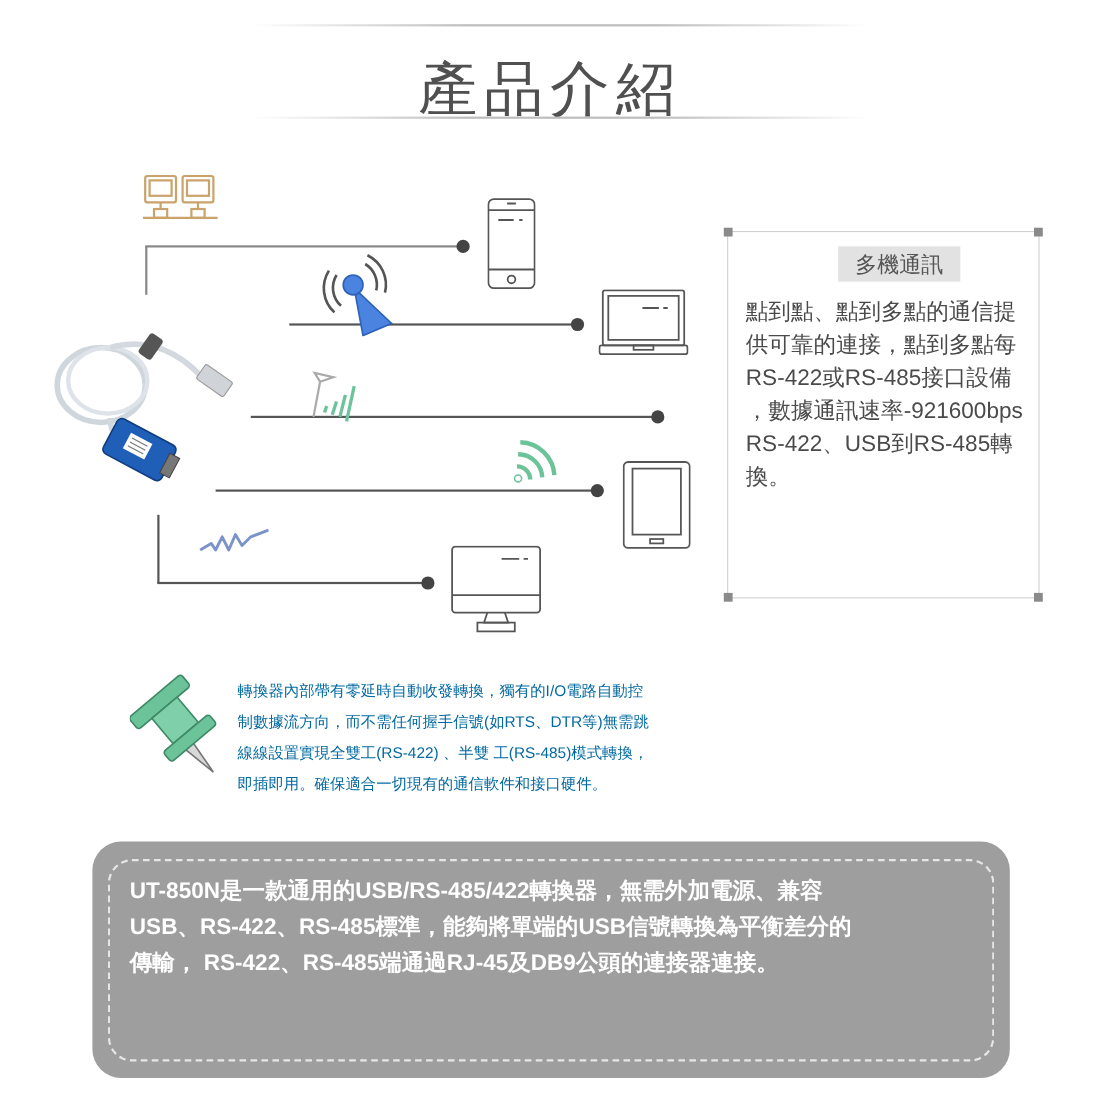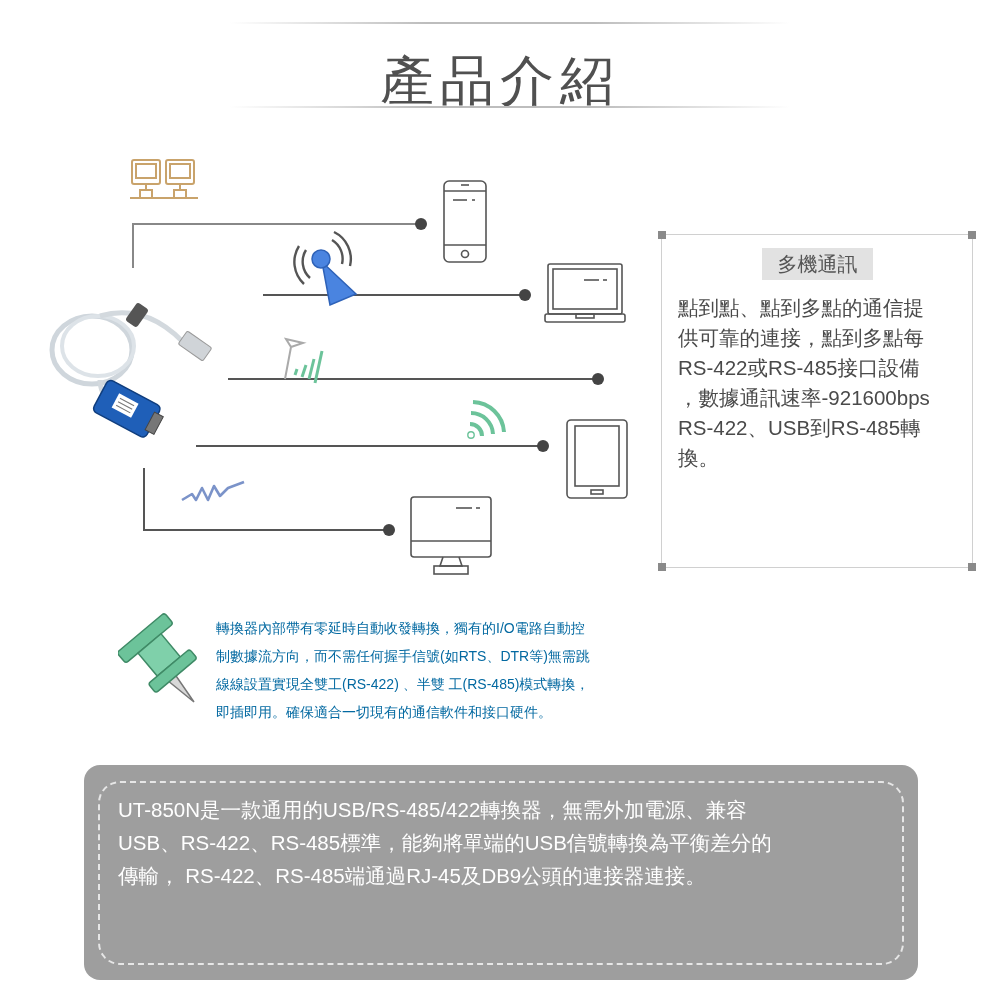--- a/index.html
+++ b/index.html
@@ -17,35 +17,35 @@
   
   .ln { position: absolute; background: #555; }
   .ln.v { width: 2px; }
   .ln.h { height: 2px; }
   .ln.gray { background: #888; }
   .dot { position: absolute; width: 12px; height: 12px; border-radius: 50%; background: #444; }
 
   svg { display: block; }
 
   
-  .info-box { position: absolute; left: 661px; top: 210px; width: 312px; height: 334px;
-    border: 1px solid #d0d0d0; margin-top: 24px; }
+  .info-box { position: absolute; left: 661px; top: 210px; width: 284px; height: 334px;
+    border: 1px solid #d0d0d0; }
   .corner { position: absolute; width: 8px; height: 8px; background: #8a8a8a; }
   .info-tag { position: absolute; left: 100px; top: 13px; width: 111px; height: 32px;
     background: #e2e2e2; color: #555; font-size: 20px; line-height: 32px; text-align: center; }
   .info-text { position: absolute; left: 16px; top: 58px; width: 300px; font-size: 20.5px;
     line-height: 30px; color: #4a4a4a; font-family: "Liberation Sans", "DejaVu Sans", sans-serif; }
 
   
   .pin-text { position: absolute; left: 216px; top: 614px; width: 660px; font-size: 14px;
     line-height: 28px; color: #0369a1; font-family: "Liberation Sans", "DejaVu Sans", sans-serif; }
 
   
   .panel { position: absolute; left: 84px; top: 765px; width: 834px; height: 215px;
-    background: #9e9e9e; border-radius: 16px; }
+    background: #9e9e9e; border-radius: 26px; font-weight: bold; }
   .panel-dash { position: absolute; left: 14px; top: 16px; width: 806px; height: 184px;
     border: 2px dashed #e6e6e6; border-radius: 22px; }
   .panel-text { position: absolute; left: 34px; top: 28px; width: 800px; font-size: 20.5px;
     line-height: 33px; color: #ffffff; font-family: "Liberation Sans", "DejaVu Sans", sans-serif; }
   .line-row { white-space: nowrap; display: block; }
 </style>
 </head>
 <body>
 
 <div class="hdr-line" style="top:22px;"></div>

